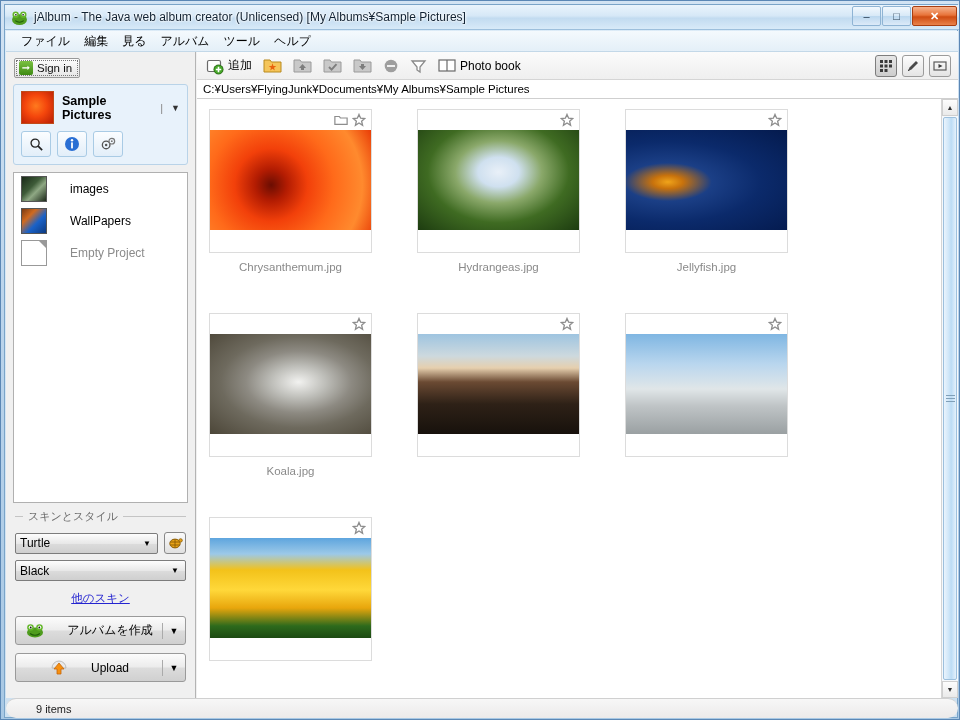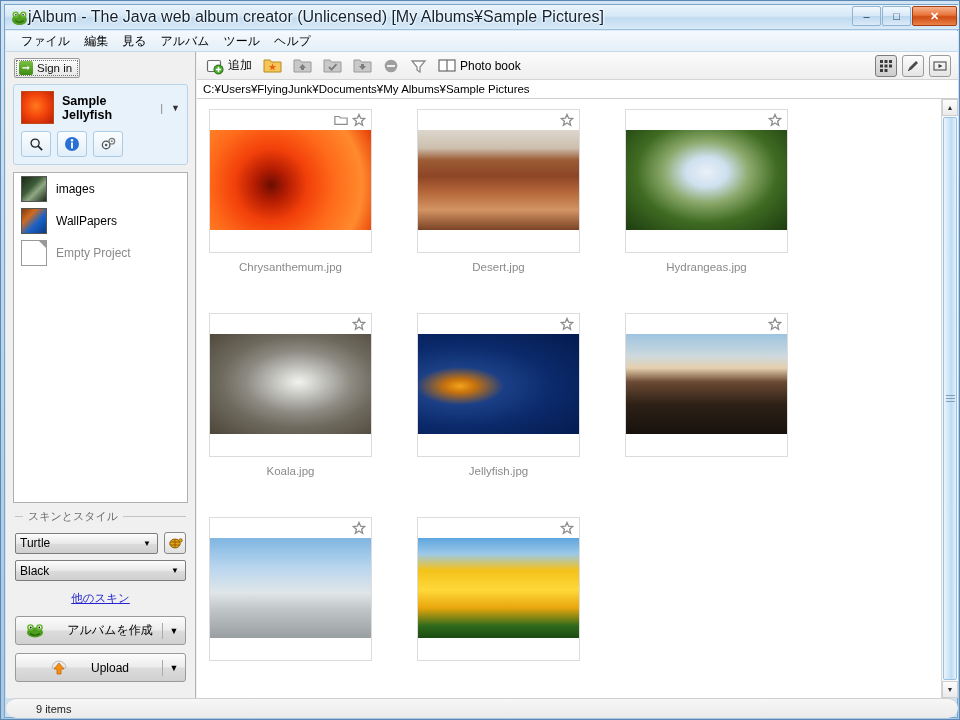--- a/index.html
+++ b/index.html
@@ -20,21 +20,21 @@
     background:linear-gradient(180deg,#dcebf7 0%,#cde0f0 100%);
   }
   .titlebar {
     position:absolute; left:0; top:0; width:954px; height:25px;
     display:flex; align-items:center;
     background:linear-gradient(180deg,#eaf4fc 0%,#d6e8f7 45%,#c2dbf0 55%,#d8eaf8 100%);
     border-bottom:1px solid #9dbfdc;
   }
   .frog-icon { width:17px; height:17px; margin-left:6px; flex:0 0 auto; }
   .title-text {
-    font-size:16px; color:#123; 
+    font-size:12px; color:#123; margin-left:6px;
     text-shadow:0 0 3px #fff,0 0 3px #fff,0 0 2px #fff;
     white-space:nowrap;
   }
   .win-buttons { position:absolute; right:2px; top:1px; display:flex; gap:1px; }
   .wb {
     width:29px; height:20px; border:1px solid #8fb4d4; border-radius:2px;
     background:linear-gradient(180deg,#f2f8fd 0%,#d8e9f7 48%,#bcd8ef 52%,#dceaf8 100%);
     display:flex; align-items:center; justify-content:center;
     font-size:11px; color:#1d3349;
   }
@@ -103,21 +103,21 @@
   .abtn {
     width:30px; height:26px; border:1px solid #a9cbe5; border-radius:3px;
     background:linear-gradient(180deg,#fbfdff,#e2eef9);
     display:flex; align-items:center; justify-content:center;
   }
 
   .proj-list {
     margin:7px 7px 0 7px; background:#fff; border:1px solid #b0b0b0;
     flex:1; overflow:hidden;
   }
-  .proj-item { display:flex; align-items:center; gap:9px; padding:3px 7px; }
+  .proj-item { display:flex; align-items:center; gap:23px; padding:3px 7px; }
   .proj-thumb { width:26px; height:26px; flex:0 0 auto; border:1px solid #555; }
   .pt-images { background:linear-gradient(135deg,#1a2a18 0%,#3e5b38 40%,#8fa884 60%,#1d2a1a 100%); }
   .pt-wall { background:linear-gradient(135deg,#7a3b12 0%,#d06a20 30%,#1a62c8 60%,#0d3a80 100%); }
   .proj-blank {
     width:26px; height:26px; flex:0 0 auto; background:#fff; border:1px solid #999;
     position:relative;
   }
   .proj-blank:after {
     content:""; position:absolute; right:0; top:0; border-width:0 7px 7px 0;
     border-style:solid; border-color:transparent #999 transparent transparent;
@@ -291,21 +291,21 @@
       <div class="signin-row">
         <div class="signin-btn">
           <span class="green-arrow">➞</span>
           <span>Sign in</span>
         </div>
       </div>
 
       <div class="album-card">
         <div class="album-head">
           <div class="album-thumb"></div>
-          <div class="album-name">Sample Jellyfish</div>
+          <div class="album-name">Sample Pictures</div>
           <span class="album-split">|</span>
           <span class="caret">▼</span>
         </div>
         <div class="album-btns">
           <div class="abtn">
             <svg width="15" height="15" viewBox="0 0 16 16">
               <circle cx="6.5" cy="6.5" r="4.3" fill="none" stroke="#222" stroke-width="1.4"></circle>
               <line x1="9.8" y1="9.8" x2="14" y2="14" stroke="#222" stroke-width="1.8"></line>
             </svg>
           </div>
@@ -514,68 +514,56 @@
                 </div>
                 <div class="cap">Chrysanthemum.jpg</div>
               </div>
               <div class="cell">
                 <div class="card">
                   <div class="card-top">
                     <svg width="14" height="14" viewBox="0 0 16 16">
                       <path d="M8 1.6 L9.9 5.9 L14.5 6.3 L11 9.4 L12.1 14 L8 11.5 L3.9 14 L5 9.4 L1.5 6.3 L6.1 5.9 Z" fill="none" stroke="#8d8d8d" stroke-width="1.5"></path>
                     </svg>
                   </div>
-                  <div class="img-box ph-desert"></div>
+                  <div class="img-box ph-hydr"></div>
                   <div class="card-bot"></div>
                 </div>
-                <div class="cap">Desert.jpg</div>
+                <div class="cap">Hydrangeas.jpg</div>
               </div>
               <div class="cell">
                 <div class="card">
                   <div class="card-top">
                     <svg width="14" height="14" viewBox="0 0 16 16">
                       <path d="M8 1.6 L9.9 5.9 L14.5 6.3 L11 9.4 L12.1 14 L8 11.5 L3.9 14 L5 9.4 L1.5 6.3 L6.1 5.9 Z" fill="none" stroke="#8d8d8d" stroke-width="1.5"></path>
                     </svg>
                   </div>
-                  <div class="img-box ph-hydr"></div>
+                  <div class="img-box ph-jelly"></div>
                   <div class="card-bot"></div>
                 </div>
-                <div class="cap">Hydrangeas.jpg</div>
+                <div class="cap">Jellyfish.jpg</div>
               </div>
               <div class="cell">
                 <div class="card">
                   <div class="card-top">
                     <svg width="14" height="14" viewBox="0 0 16 16">
                       <path d="M8 1.6 L9.9 5.9 L14.5 6.3 L11 9.4 L12.1 14 L8 11.5 L3.9 14 L5 9.4 L1.5 6.3 L6.1 5.9 Z" fill="none" stroke="#8d8d8d" stroke-width="1.5"></path>
                     </svg>
                   </div>
                   <div class="img-box ph-koala"></div>
                   <div class="card-bot"></div>
                 </div>
                 <div class="cap">Koala.jpg</div>
               </div>
               <div class="cell">
                 <div class="card">
                   <div class="card-top">
                     <svg width="14" height="14" viewBox="0 0 16 16">
                       <path d="M8 1.6 L9.9 5.9 L14.5 6.3 L11 9.4 L12.1 14 L8 11.5 L3.9 14 L5 9.4 L1.5 6.3 L6.1 5.9 Z" fill="none" stroke="#8d8d8d" stroke-width="1.5"></path>
                     </svg>
                   </div>
-                  <div class="img-box ph-jelly"></div>
-                  <div class="card-bot"></div>
-                </div>
-                <div class="cap">Jellyfish.jpg</div>
-              </div>
-              <div class="cell">
-                <div class="card">
-                  <div class="card-top">
-                    <svg width="14" height="14" viewBox="0 0 16 16">
-                      <path d="M8 1.6 L9.9 5.9 L14.5 6.3 L11 9.4 L12.1 14 L8 11.5 L3.9 14 L5 9.4 L1.5 6.3 L6.1 5.9 Z" fill="none" stroke="#8d8d8d" stroke-width="1.5"></path>
-                    </svg>
-                  </div>
                   <div class="img-box ph-light"></div>
                   <div class="card-bot"></div>
                 </div>
                 <div class="cap"></div>
               </div>
               <div class="cell">
                 <div class="card">
                   <div class="card-top">
                     <svg width="14" height="14" viewBox="0 0 16 16">
                       <path d="M8 1.6 L9.9 5.9 L14.5 6.3 L11 9.4 L12.1 14 L8 11.5 L3.9 14 L5 9.4 L1.5 6.3 L6.1 5.9 Z" fill="none" stroke="#8d8d8d" stroke-width="1.5"></path>

